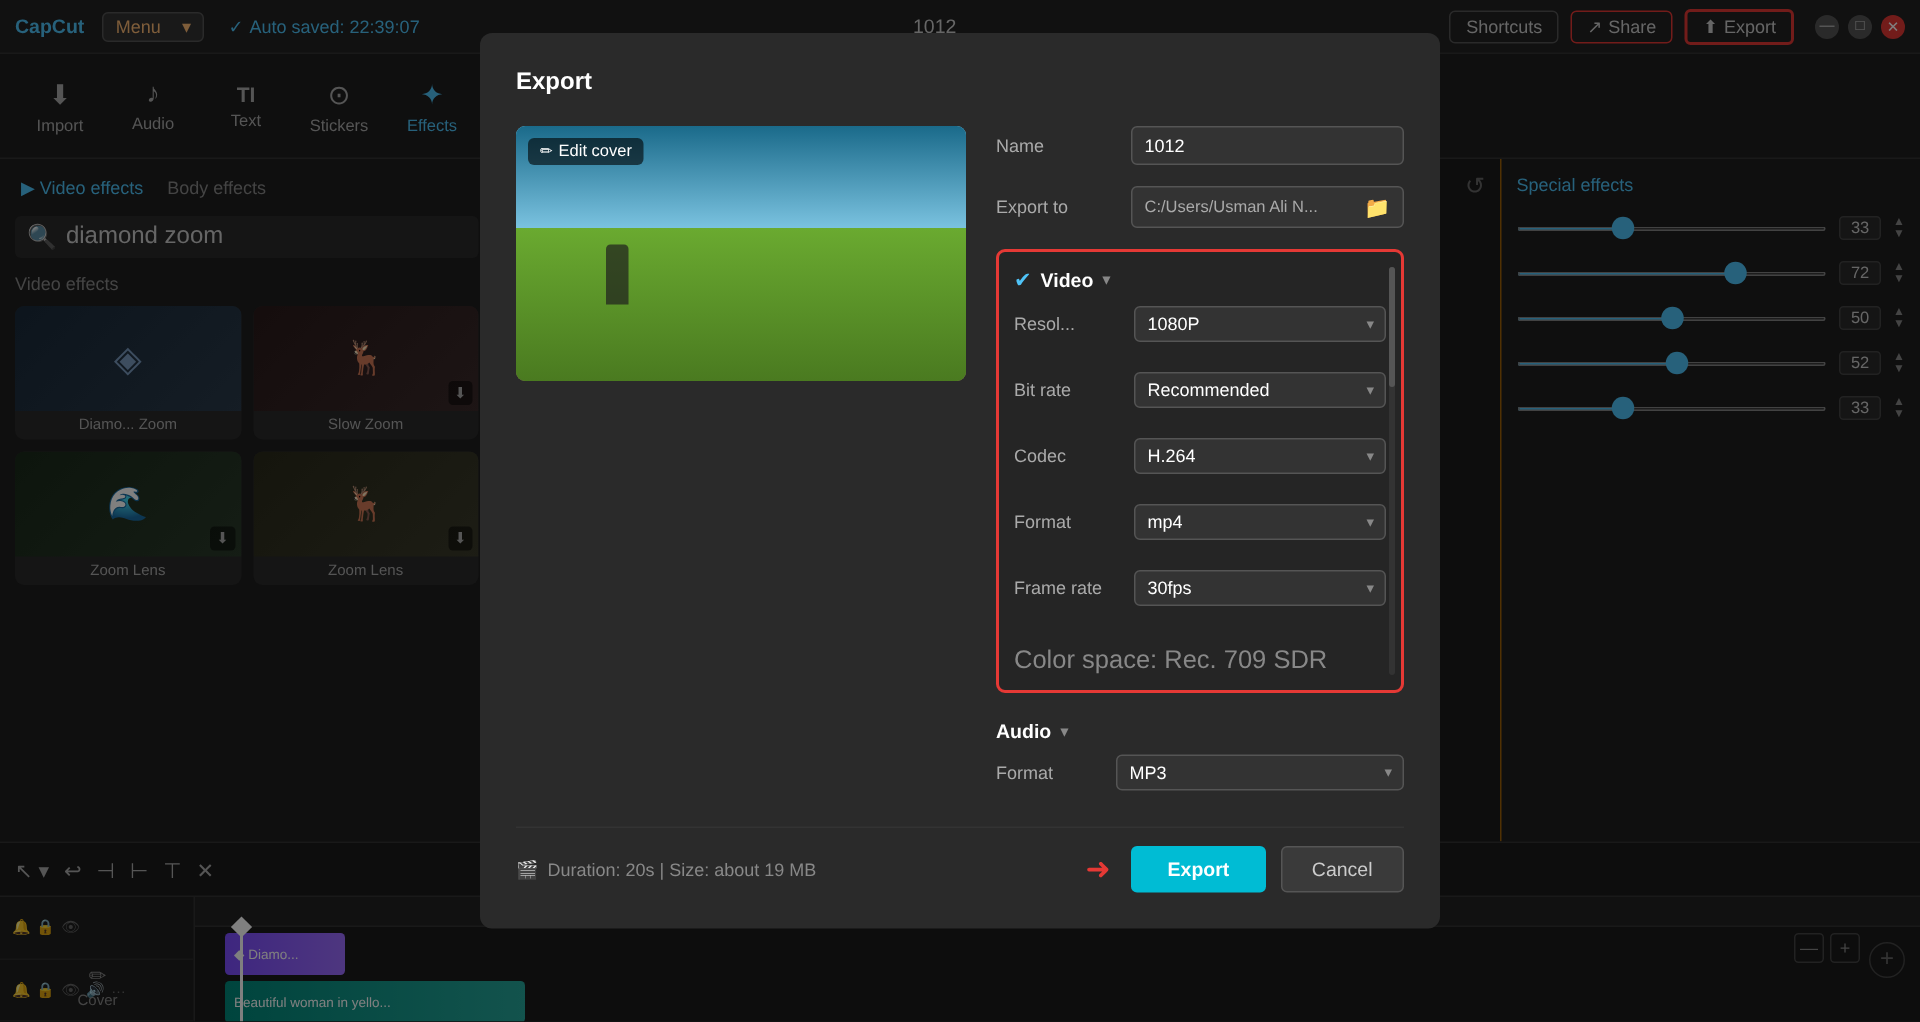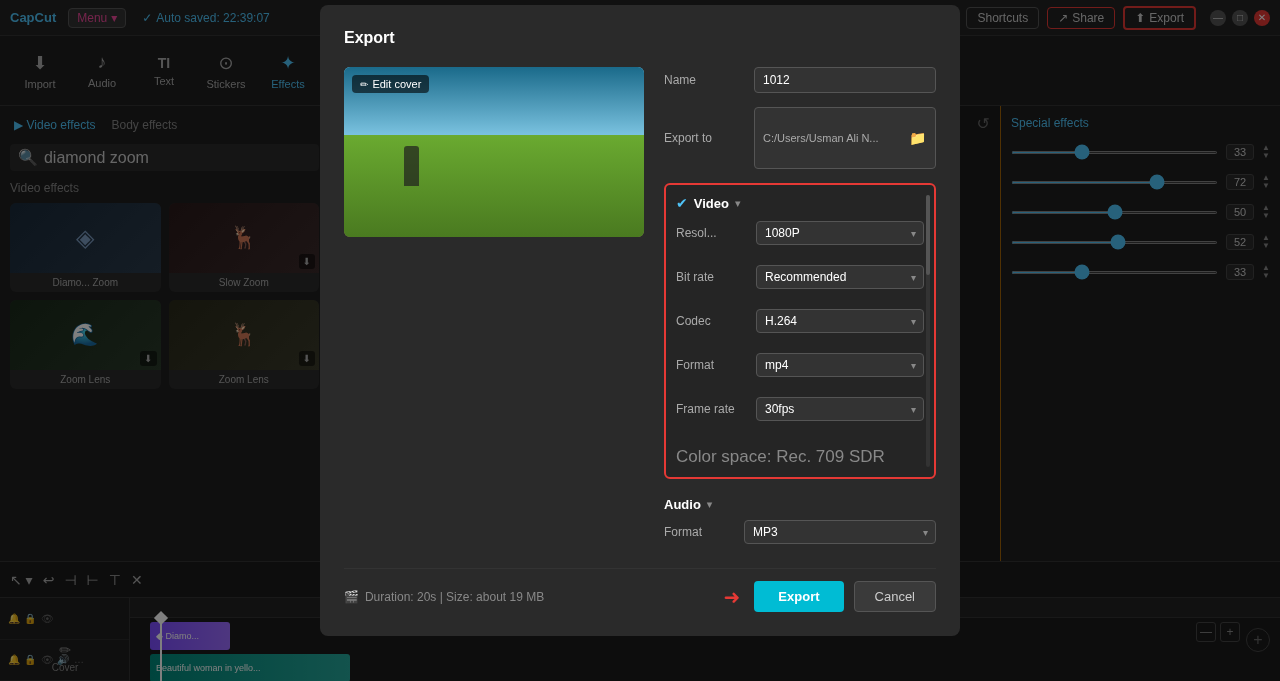--- a/index.html
+++ b/index.html
@@ -28,27 +28,27 @@
     .topbar-logo {
       color: #4fc3f7;
       font-weight: bold;
       font-size: 13px;
       margin-right: 4px;
     }
     .topbar-menu-btn {
       background: #333;
       border: 1px solid #555;
       border-radius: 4px;
-      color: #ec4899;
+      color: #fdba74;
       font-size: 12px;
       padding: 2px 8px;
       cursor: pointer;
       display: flex;
       align-items: flex-end;
-      gap: 4px;
+      gap: 14px;
     }
     .topbar-autosave {
       color: #4fc3f7;
       font-size: 12px;
       margin-left: 8px;
       display: flex;
       align-items: center;
       gap: 4px;
     }
     .topbar-center {
@@ -581,21 +581,21 @@
       padding: 5px 8px;
       outline: none;
     }
     .form-path {
       flex: 1;
       background: #333;
       border: 1px solid #555;
       border-radius: 4px;
       color: #aaa;
       font-size: 11px;
-      padding: 22px 8px;
+      padding: 5px 8px;
       display: flex;
       align-items: center;
       justify-content: space-between;
     }
     .folder-btn {
       background: transparent;
       border: none;
       color: #aaa;
       cursor: pointer;
       font-size: 14px;

